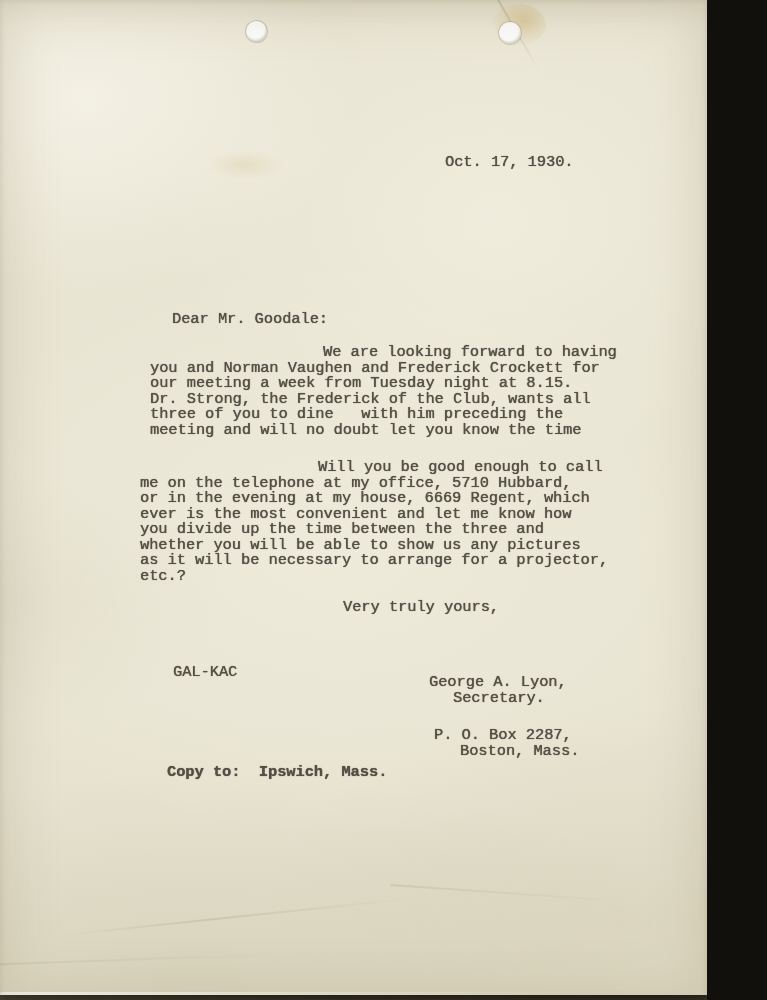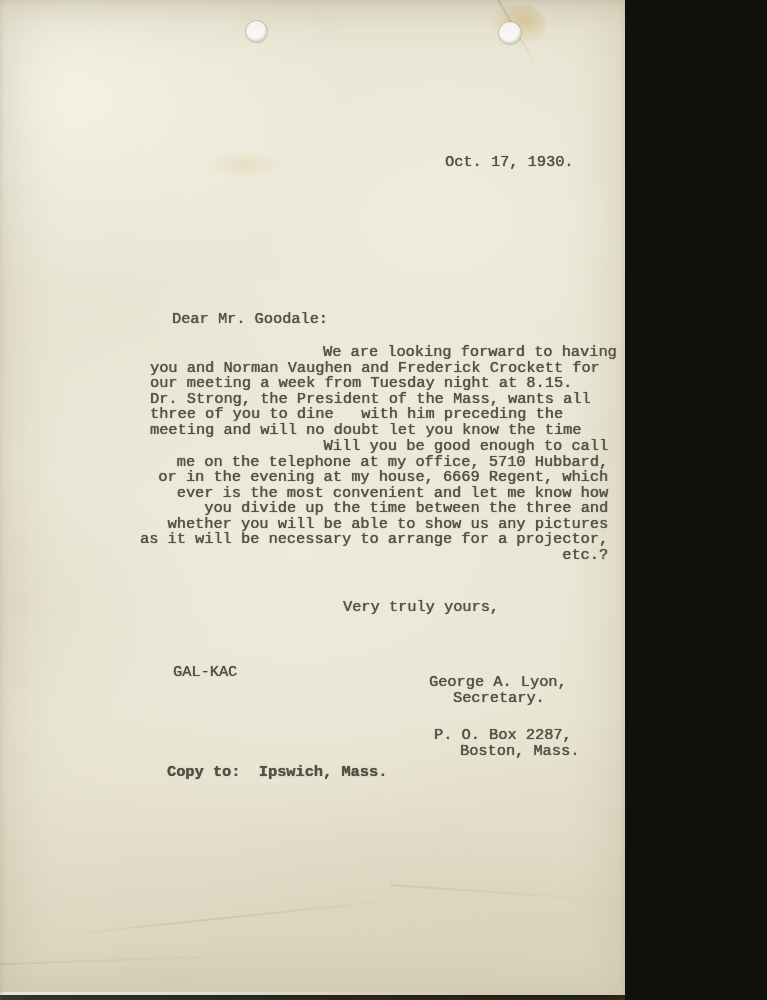--- a/index.html
+++ b/index.html
@@ -3,21 +3,21 @@
 <meta charset="utf-8">
 <style>
   html, body {
     margin: 0;
     padding: 0;
     background: #11100c;
     font-family: "Liberation Mono", "DejaVu Sans Mono", monospace;
   }
   .scan {
     position: relative;
-    width: 625px;
+    width: 707px;
     height: 1000px;
     overflow: hidden;
     background-color: #e7e3d1;
     background-image:
       radial-gradient(ellipse 420px 300px at 12% 10%, rgba(252,250,242,0.55), rgba(252,250,242,0) 65%),
       radial-gradient(ellipse 500px 380px at 70% 22%, rgba(248,245,232,0.45), rgba(248,245,232,0) 65%),
       radial-gradient(ellipse 620px 420px at 48% 55%, rgba(250,247,236,0.35), rgba(250,247,236,0) 70%),
       radial-gradient(ellipse 520px 300px at 88% 92%, rgba(160,148,112,0.12), rgba(160,148,112,0) 70%),
       radial-gradient(ellipse 700px 260px at 28% 97%, rgba(150,140,105,0.14), rgba(150,140,105,0) 75%),
       radial-gradient(ellipse 300px 180px at 2% 60%, rgba(170,160,128,0.10), rgba(170,160,128,0) 70%),
@@ -98,21 +98,21 @@
   .line { white-space: pre; }
   .para1 .line:first-child { padding-left: 173px; }
   .para2 .line:first-child { padding-left: 178px; }
   .sig   .line:nth-child(2) { padding-left: 24px; }
   .po    .line:nth-child(2) { padding-left: 26px; }
 
   .pos-date      { left: 445px; top: 155px; }
   .pos-recipient { left: 173px; top: 231px; }
   .pos-salute    { left: 172px; top: 312px; }
   .pos-para1     { left: 150px; top: 345px; }
-  .pos-para2     { left: 140px; top: 439px; text-align: right; }
+  .pos-para2     { left: 140px; top: 460px; }
   .pos-closing   { left: 343px; top: 600px; }
   .pos-initials  { left: 173px; top: 665px; }
   .pos-sig       { left: 429px; top: 667px; margin-top: 8px; }
   .pos-copy      { left: 167px; top: 765px; font-weight: bold; }
   .pos-po        { left: 434px; top: 728px; }
 </style>
 </head>
 <body>
 
 <div class="scan">
@@ -129,21 +129,21 @@
 
   <div class="txt pos-date line">Oct. 17, 1930.</div>
 
 
   <div class="txt pos-salute line">Dear Mr. Goodale:</div>
 
   <div class="txt pos-para1 para1">
     <div class="line">We are looking forward to having</div>
     <div class="line">you and Norman Vaughen and Frederick Crockett for</div>
     <div class="line">our meeting a week from Tuesday night at 8.15.</div>
-    <div class="line">Dr. Strong, the President of the Mass, wants all</div>
+    <div class="line">Dr. Strong, the Frederick of the Club, wants all</div>
     <div class="line">three of you to dine   with him preceding the</div>
     <div class="line">meeting and will no doubt let you know the time</div>
   </div>
 
   <div class="txt pos-para2 para2">
     <div class="line">Will you be good enough to call</div>
     <div class="line">me on the telephone at my office, 5710 Hubbard,</div>
     <div class="line">or in the evening at my house, 6669 Regent, which</div>
     <div class="line">ever is the most convenient and let me know how</div>
     <div class="line">you divide up the time between the three and</div>

